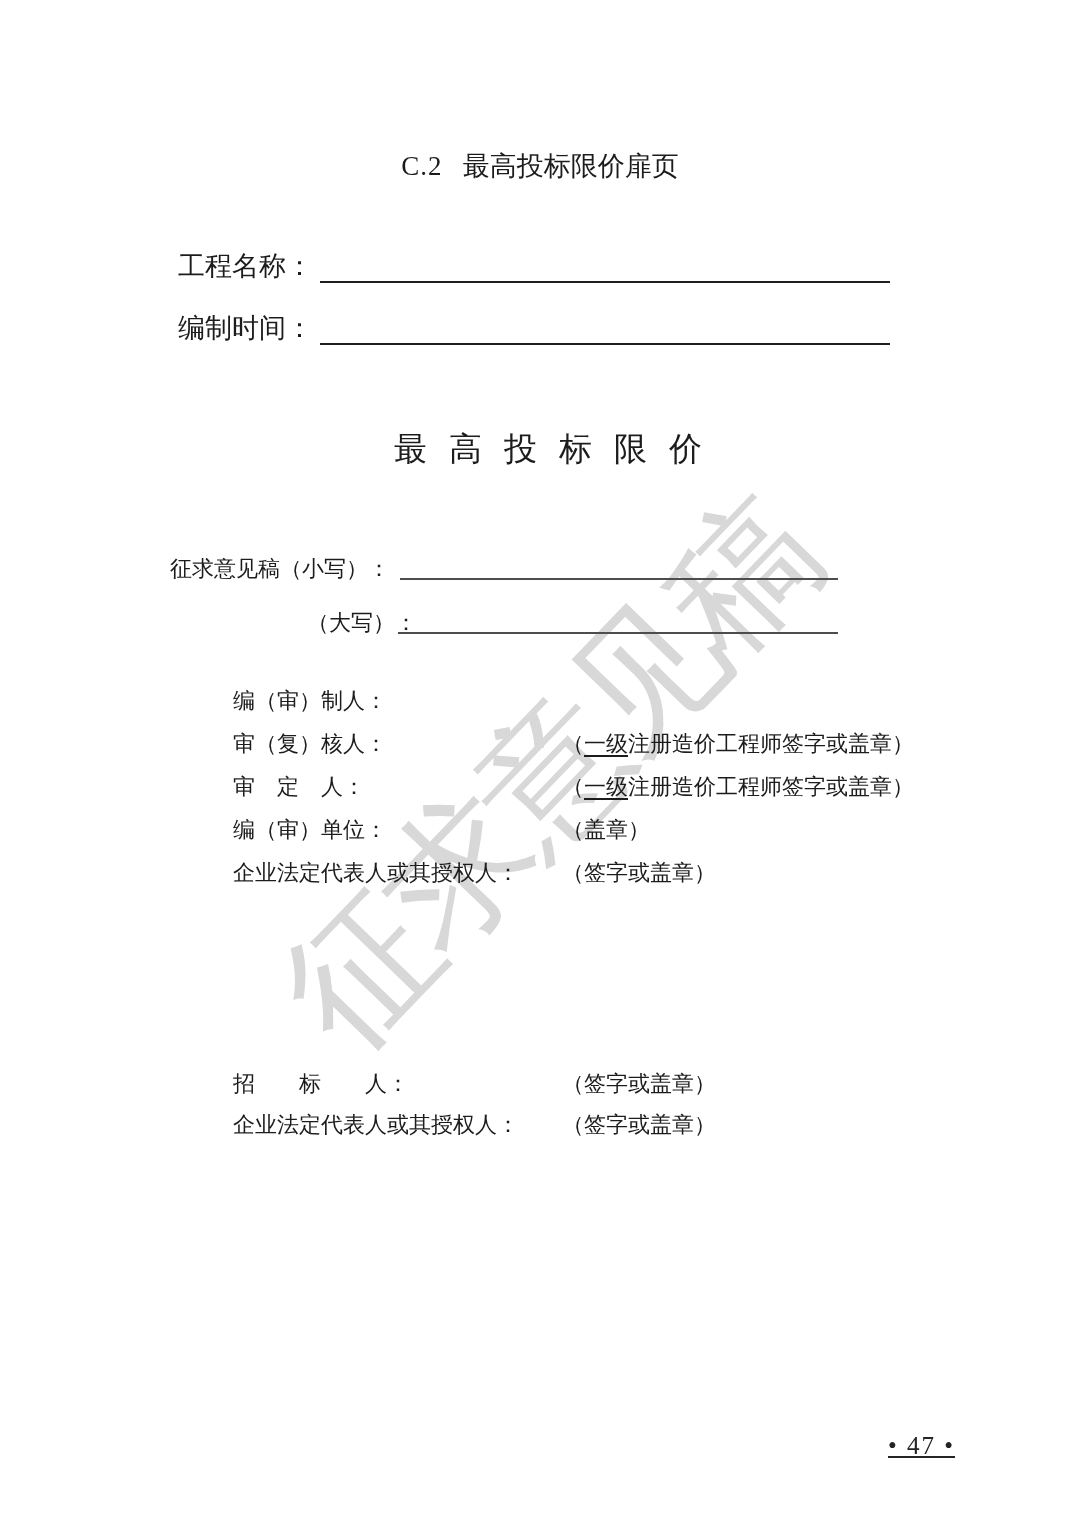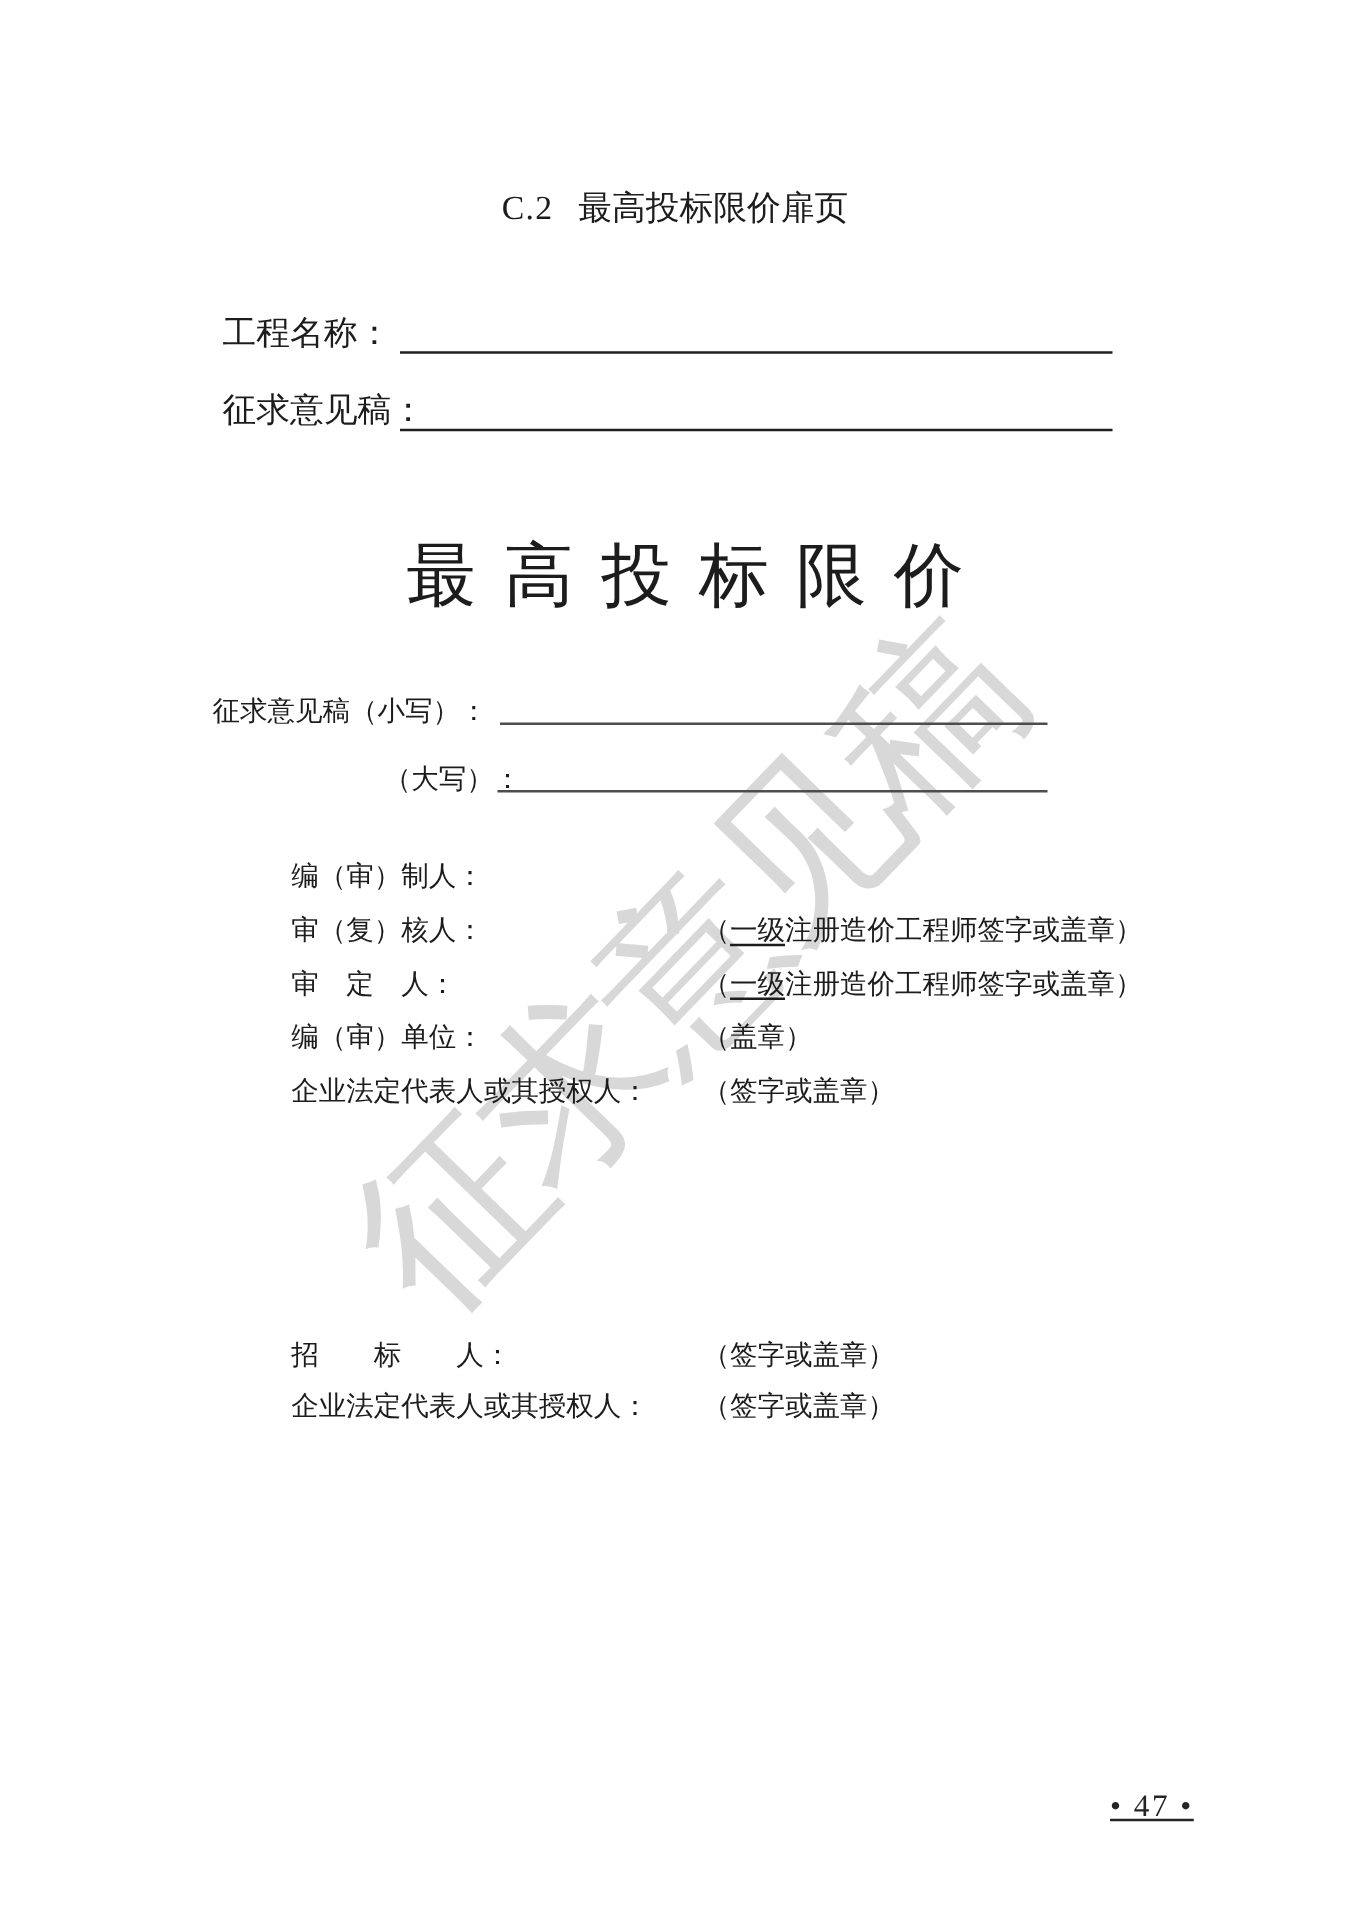--- a/index.html
+++ b/index.html
@@ -29,21 +29,21 @@
     position:absolute; top:153px; left:0; width:100%;
     text-align:center; font-size:27px; white-space:nowrap;
   }
   .h-num{margin-right:20px;letter-spacing:1px;}
   .label{position:absolute;font-size:22px;white-space:nowrap;font-family:Liberation Serif, serif;}
   .f27{font-size:27px;}
   .blank{position:absolute;height:0;border-bottom:2px solid #1f1f1f;}
   .blank.thin{border-bottom:2px solid #4d4d4d;}
   .main-title{
     position:absolute; top:433px; left:0; width:100%;
-    text-align:center; font-size:56px; letter-spacing:22px;
+    text-align:center; font-size:33px; letter-spacing:22px;
     padding-left:38px; box-sizing:border-box; font-weight:400;
   }
   .row{position:absolute;left:0;width:100%;height:26px;font-size:22px;margin-left:41px;}
   .rlabel{position:absolute;left:192px;white-space:nowrap;}
   .rnote{position:absolute;left:521px;white-space:nowrap;}
   .u{text-decoration:underline;text-underline-offset:4px;text-decoration-thickness:1.5px;}
   .page-number{
     position:absolute; top:1433px; left:888px;
     font-size:25px; color:#242424; letter-spacing:2px; white-space:nowrap;text-decoration:underline;
   }
@@ -55,21 +55,21 @@
 
   <div class="watermark">征求意见稿</div>
 
   <div class="layer">
 
     <div class="heading"><span class="h-num">C.2</span><span class="h-title">最高投标限价扉页</span></div>
 
     <div class="label f27" style="top:253px;left:178px">工程名称：</div>
     <div class="blank" style="top:281px;left:320px;width:570px"></div>
 
-    <div class="label f27" style="top:315px;left:178px">征求意见稿：</div>
+    <div class="label f27" style="top:315px;left:178px">编制时间：</div>
     <div class="blank" style="top:343px;left:320px;width:570px"></div>
 
     <div class="main-title">最高投标限价</div>
 
     <div class="label" style="top:558px;left:170px">征求意见稿（小写）：</div>
     <div class="blank thin" style="top:578px;left:400px;width:438px"></div>
 
     <div class="label" style="top:612px;left:307px">（大写）：</div>
     <div class="blank thin" style="top:632px;left:398px;width:440px"></div>
 

